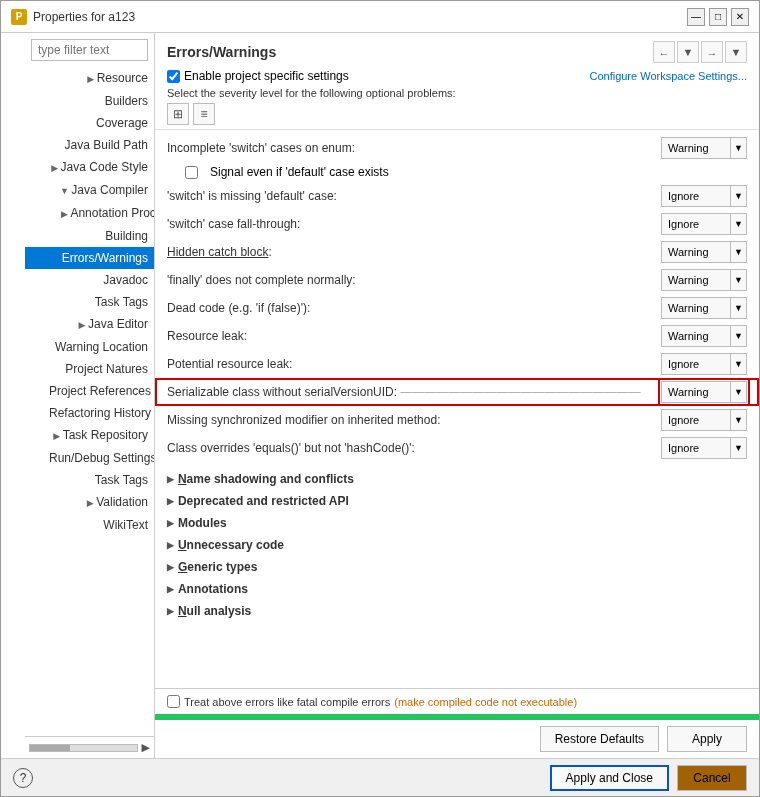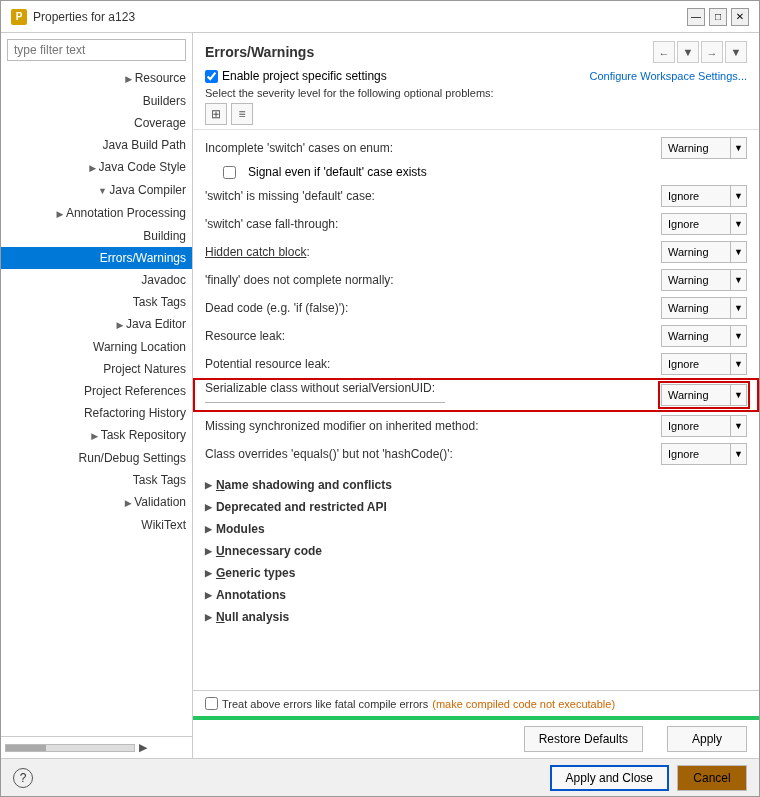--- a/index.html
+++ b/index.html
@@ -64,26 +64,27 @@
       justify-content: center;
       font-size: 10px;
     }
     .content-area {
       display: flex;
       flex: 1;
       overflow: hidden;
     }
     
     .left-panel {
-      width: 192px;
+      width: 154px;
       background: #ffffff;
       border-right: 1px solid #ccc;
       display: flex;
       flex-direction: column;
       overflow: hidden;
+      padding-left: 24px;
     }
     .filter-input {
       margin: 6px;
       padding: 3px 6px;
       border: 1px solid #bbb;
       font-size: 12px;
       color: #999;
       outline: none;
       width: calc(100% - 12px);
     }
@@ -308,22 +309,22 @@
       font-size: 11px;
       color: #333;
     }
     .fatal-note {
       color: #cc6600;
     }
     .button-row {
       padding: 6px 12px;
       display: flex;
       justify-content: flex-end;
-      gap: 24px;
-      border-top: 4px solid #22c55e;
+      gap: 8px;
+      border-top: 6px solid #22c55e;
     }
     .btn {
       padding: 4px 14px;
       border: 1px solid #bbb;
       background: #f8f8f8;
       font-size: 12px;
       cursor: pointer;
       min-width: 80px;
       height: 26px;
     }

